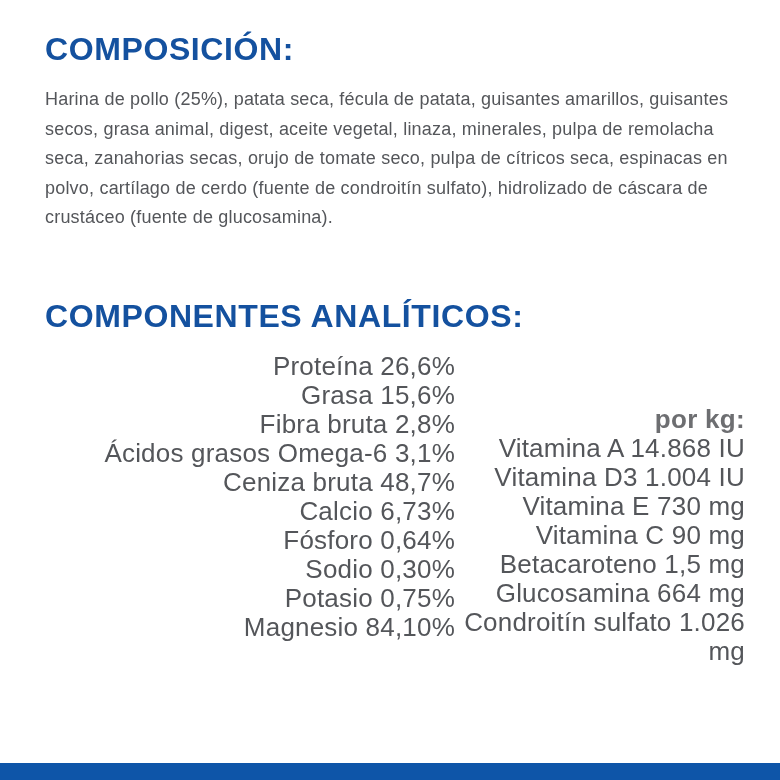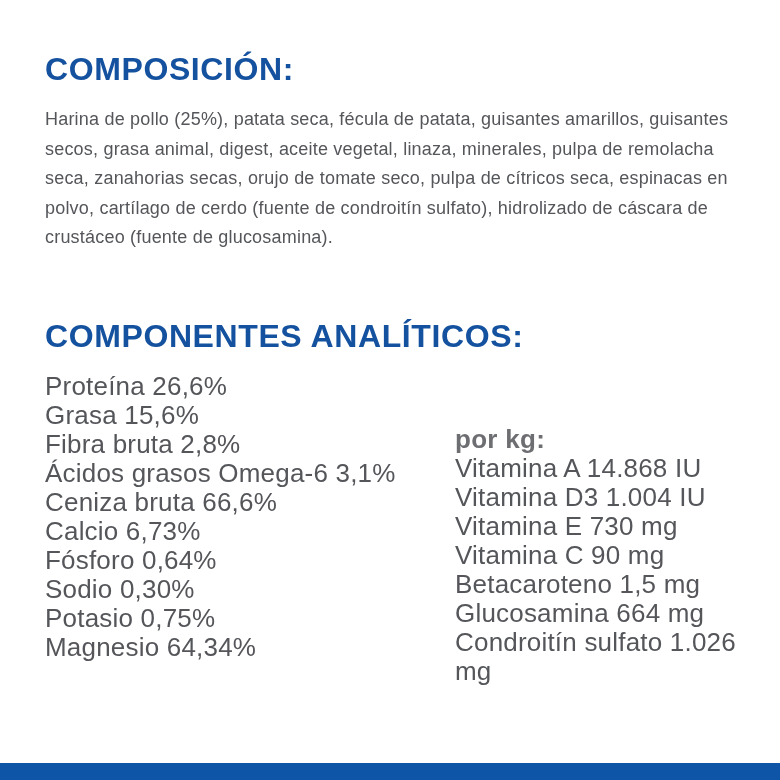--- a/index.html
+++ b/index.html
@@ -10,21 +10,21 @@
   }
   body {
     width: 780px;
     height: 780px;
     position: relative;
     overflow: hidden;
     font-family: "Liberation Sans", sans-serif;
     -webkit-font-smoothing: antialiased;
   }
   .content {
-    padding: 52px 45px 0 45px;
+    padding: 32px 45px 0 45px;
   }
   .section-title {
     margin: 0;
     color: #14519f;
     font-size: 32px;
     line-height: 34px;
     font-weight: 800;
     letter-spacing: 0.6px;
   }
   .composition-text {
@@ -34,20 +34,21 @@
     font-size: 18px;
     line-height: 29.5px;
     letter-spacing: 0.2px;
   }
   .analytical-title {
     margin-top: 66px;
   }
   .analytical-columns {
     display: flex;
     margin-top: 19px;
+    text-align: right;
   }
   .col-left {
     width: 410px;
     flex: 0 0 410px;
   }
   .col-right {
     width: 290px;
     flex: 0 0 290px;
     margin-top: 53px;
   }
@@ -84,26 +85,26 @@
 
   <h1 class="section-title analytical-title">COMPONENTES ANALÍTICOS:</h1>
 
   <div class="analytical-columns">
 
     <div class="col-left">
       <div class="analytical-item">Proteína 26,6%</div>
       <div class="analytical-item">Grasa 15,6%</div>
       <div class="analytical-item">Fibra bruta 2,8%</div>
       <div class="analytical-item">Ácidos grasos Omega-6 3,1%</div>
-      <div class="analytical-item">Ceniza bruta 66,6%</div>
+      <div class="analytical-item">Ceniza bruta 48,7%</div>
       <div class="analytical-item">Calcio 6,73%</div>
       <div class="analytical-item">Fósforo 0,64%</div>
       <div class="analytical-item">Sodio 0,30%</div>
       <div class="analytical-item">Potasio 0,75%</div>
-      <div class="analytical-item">Magnesio 64,34%</div>
+      <div class="analytical-item">Magnesio 84,10%</div>
     </div>
 
     <div class="col-right">
       <div class="per-kg-header">por kg:</div>
       <div class="vitamin-item">Vitamina A 14.868 IU</div>
       <div class="vitamin-item">Vitamina D3 1.004 IU</div>
       <div class="vitamin-item">Vitamina E 730 mg</div>
       <div class="vitamin-item">Vitamina C 90 mg</div>
       <div class="vitamin-item">Betacaroteno 1,5 mg</div>
       <div class="vitamin-item">Glucosamina 664 mg</div>

